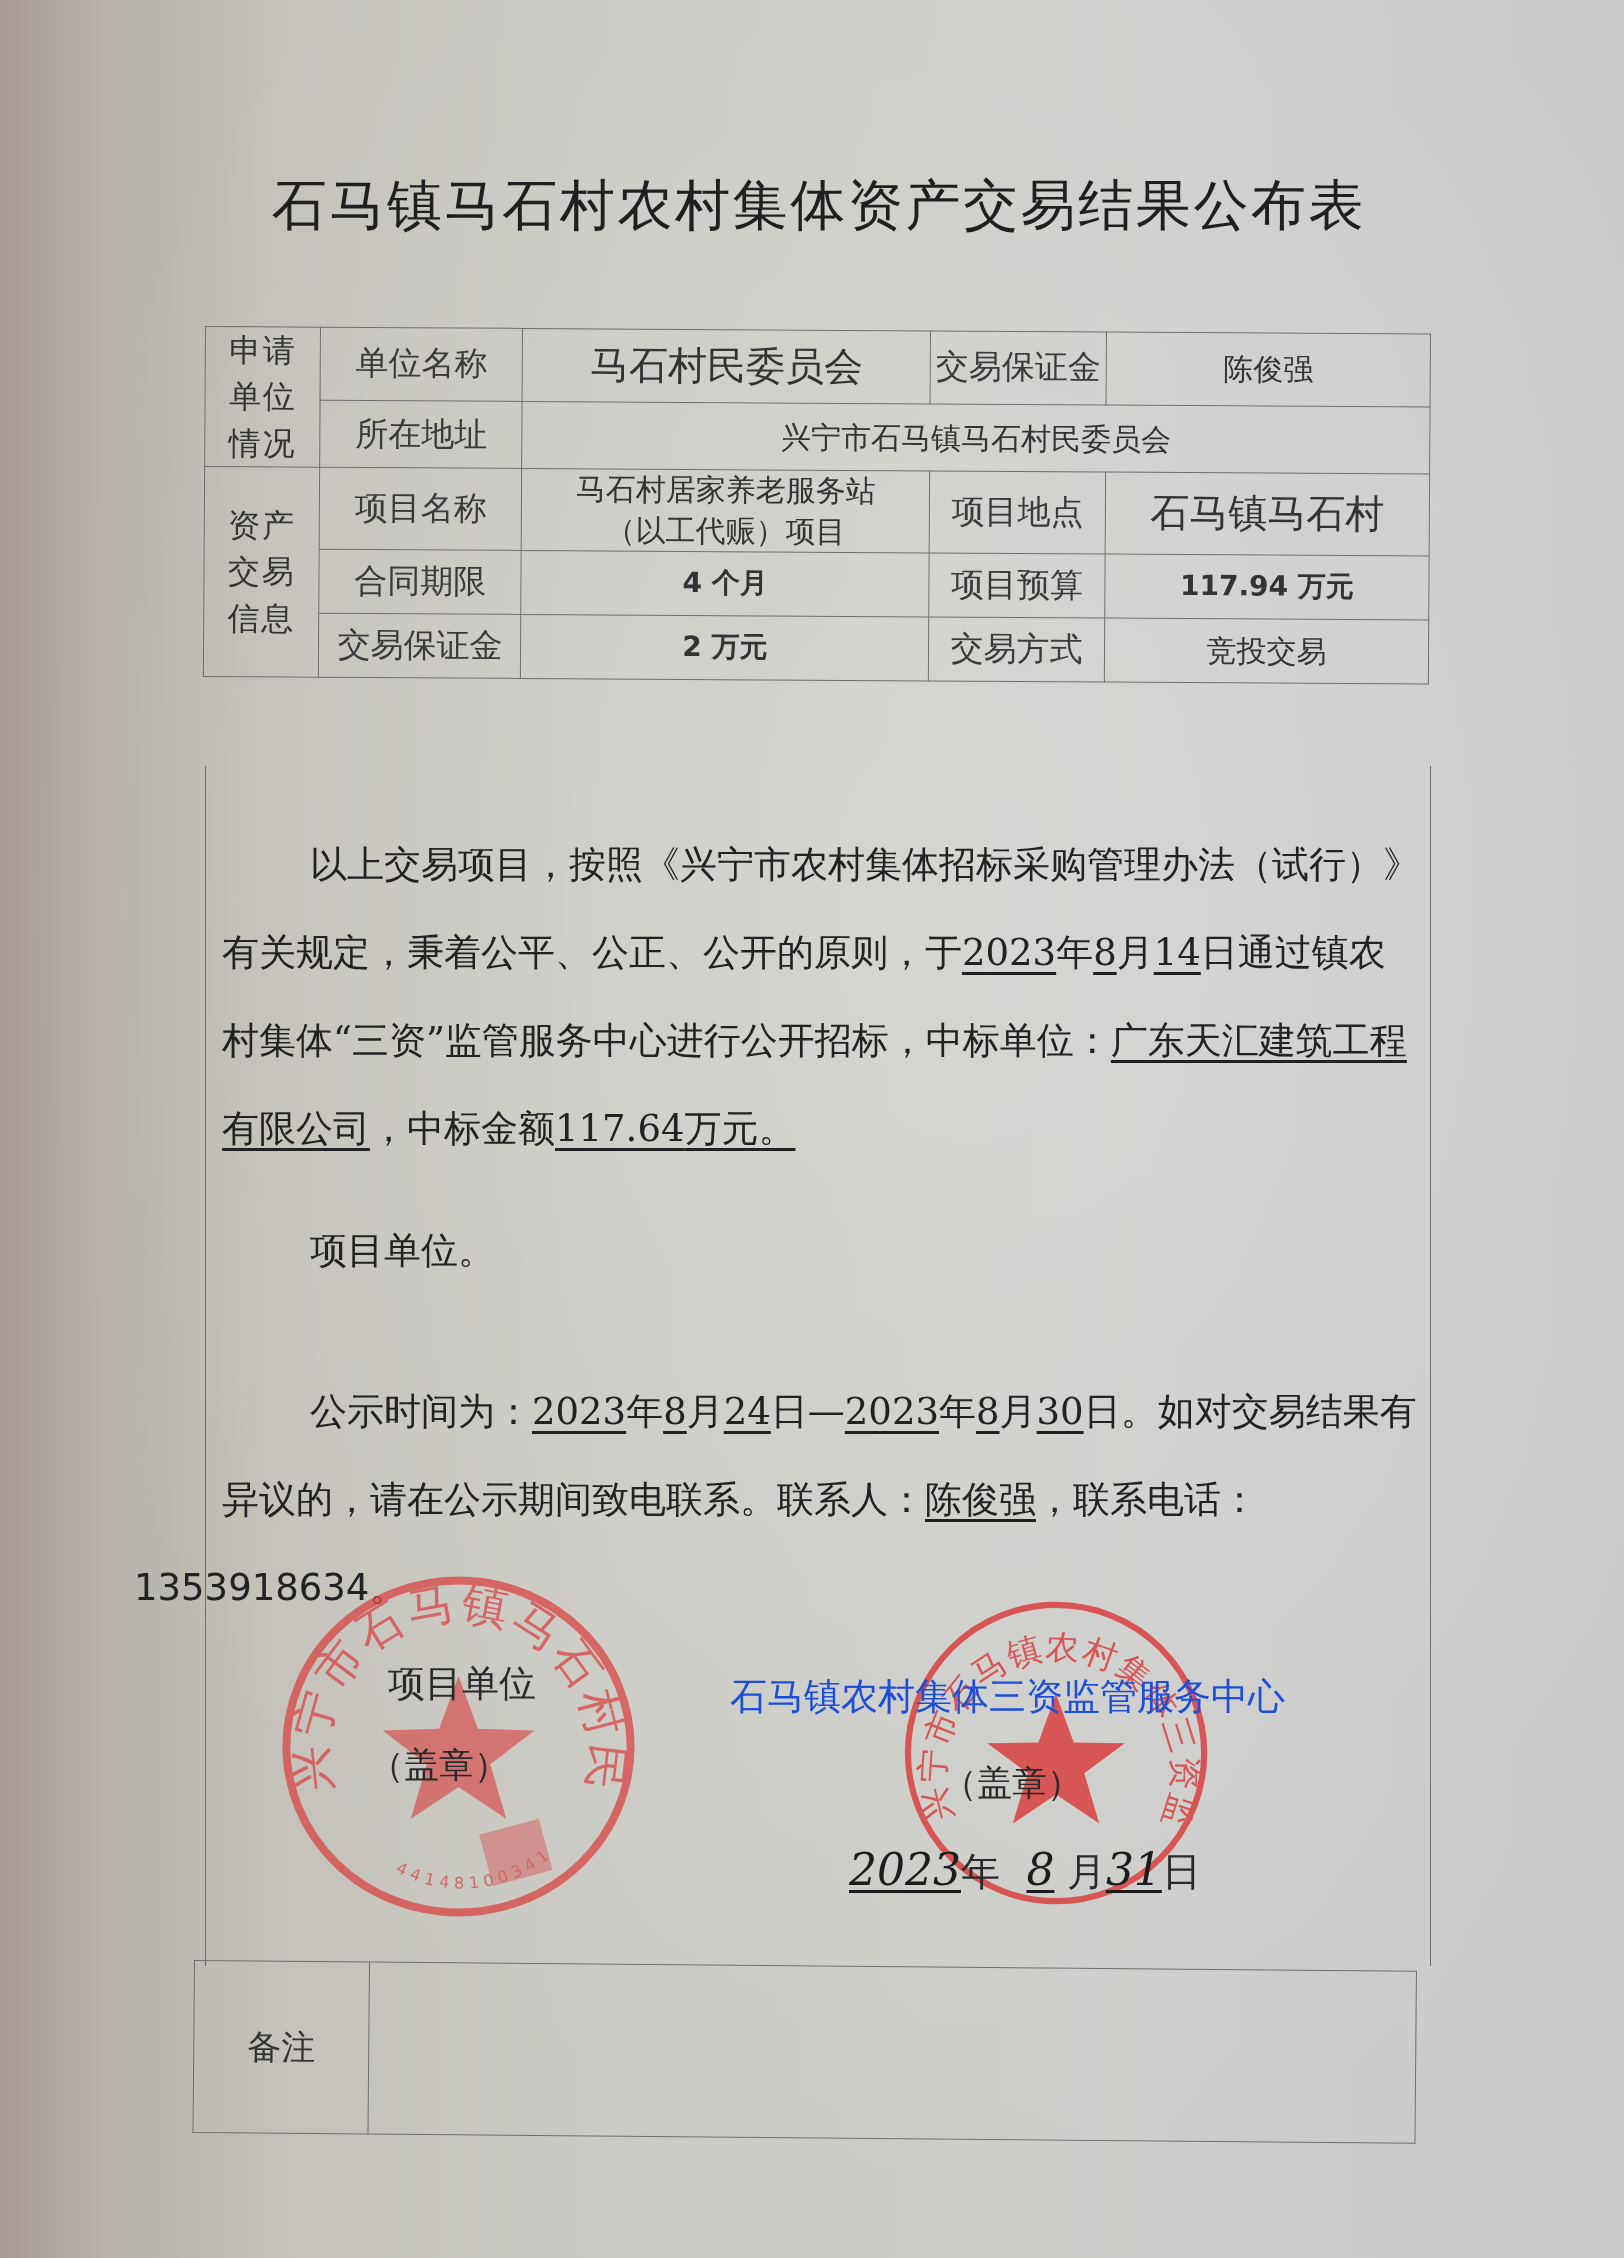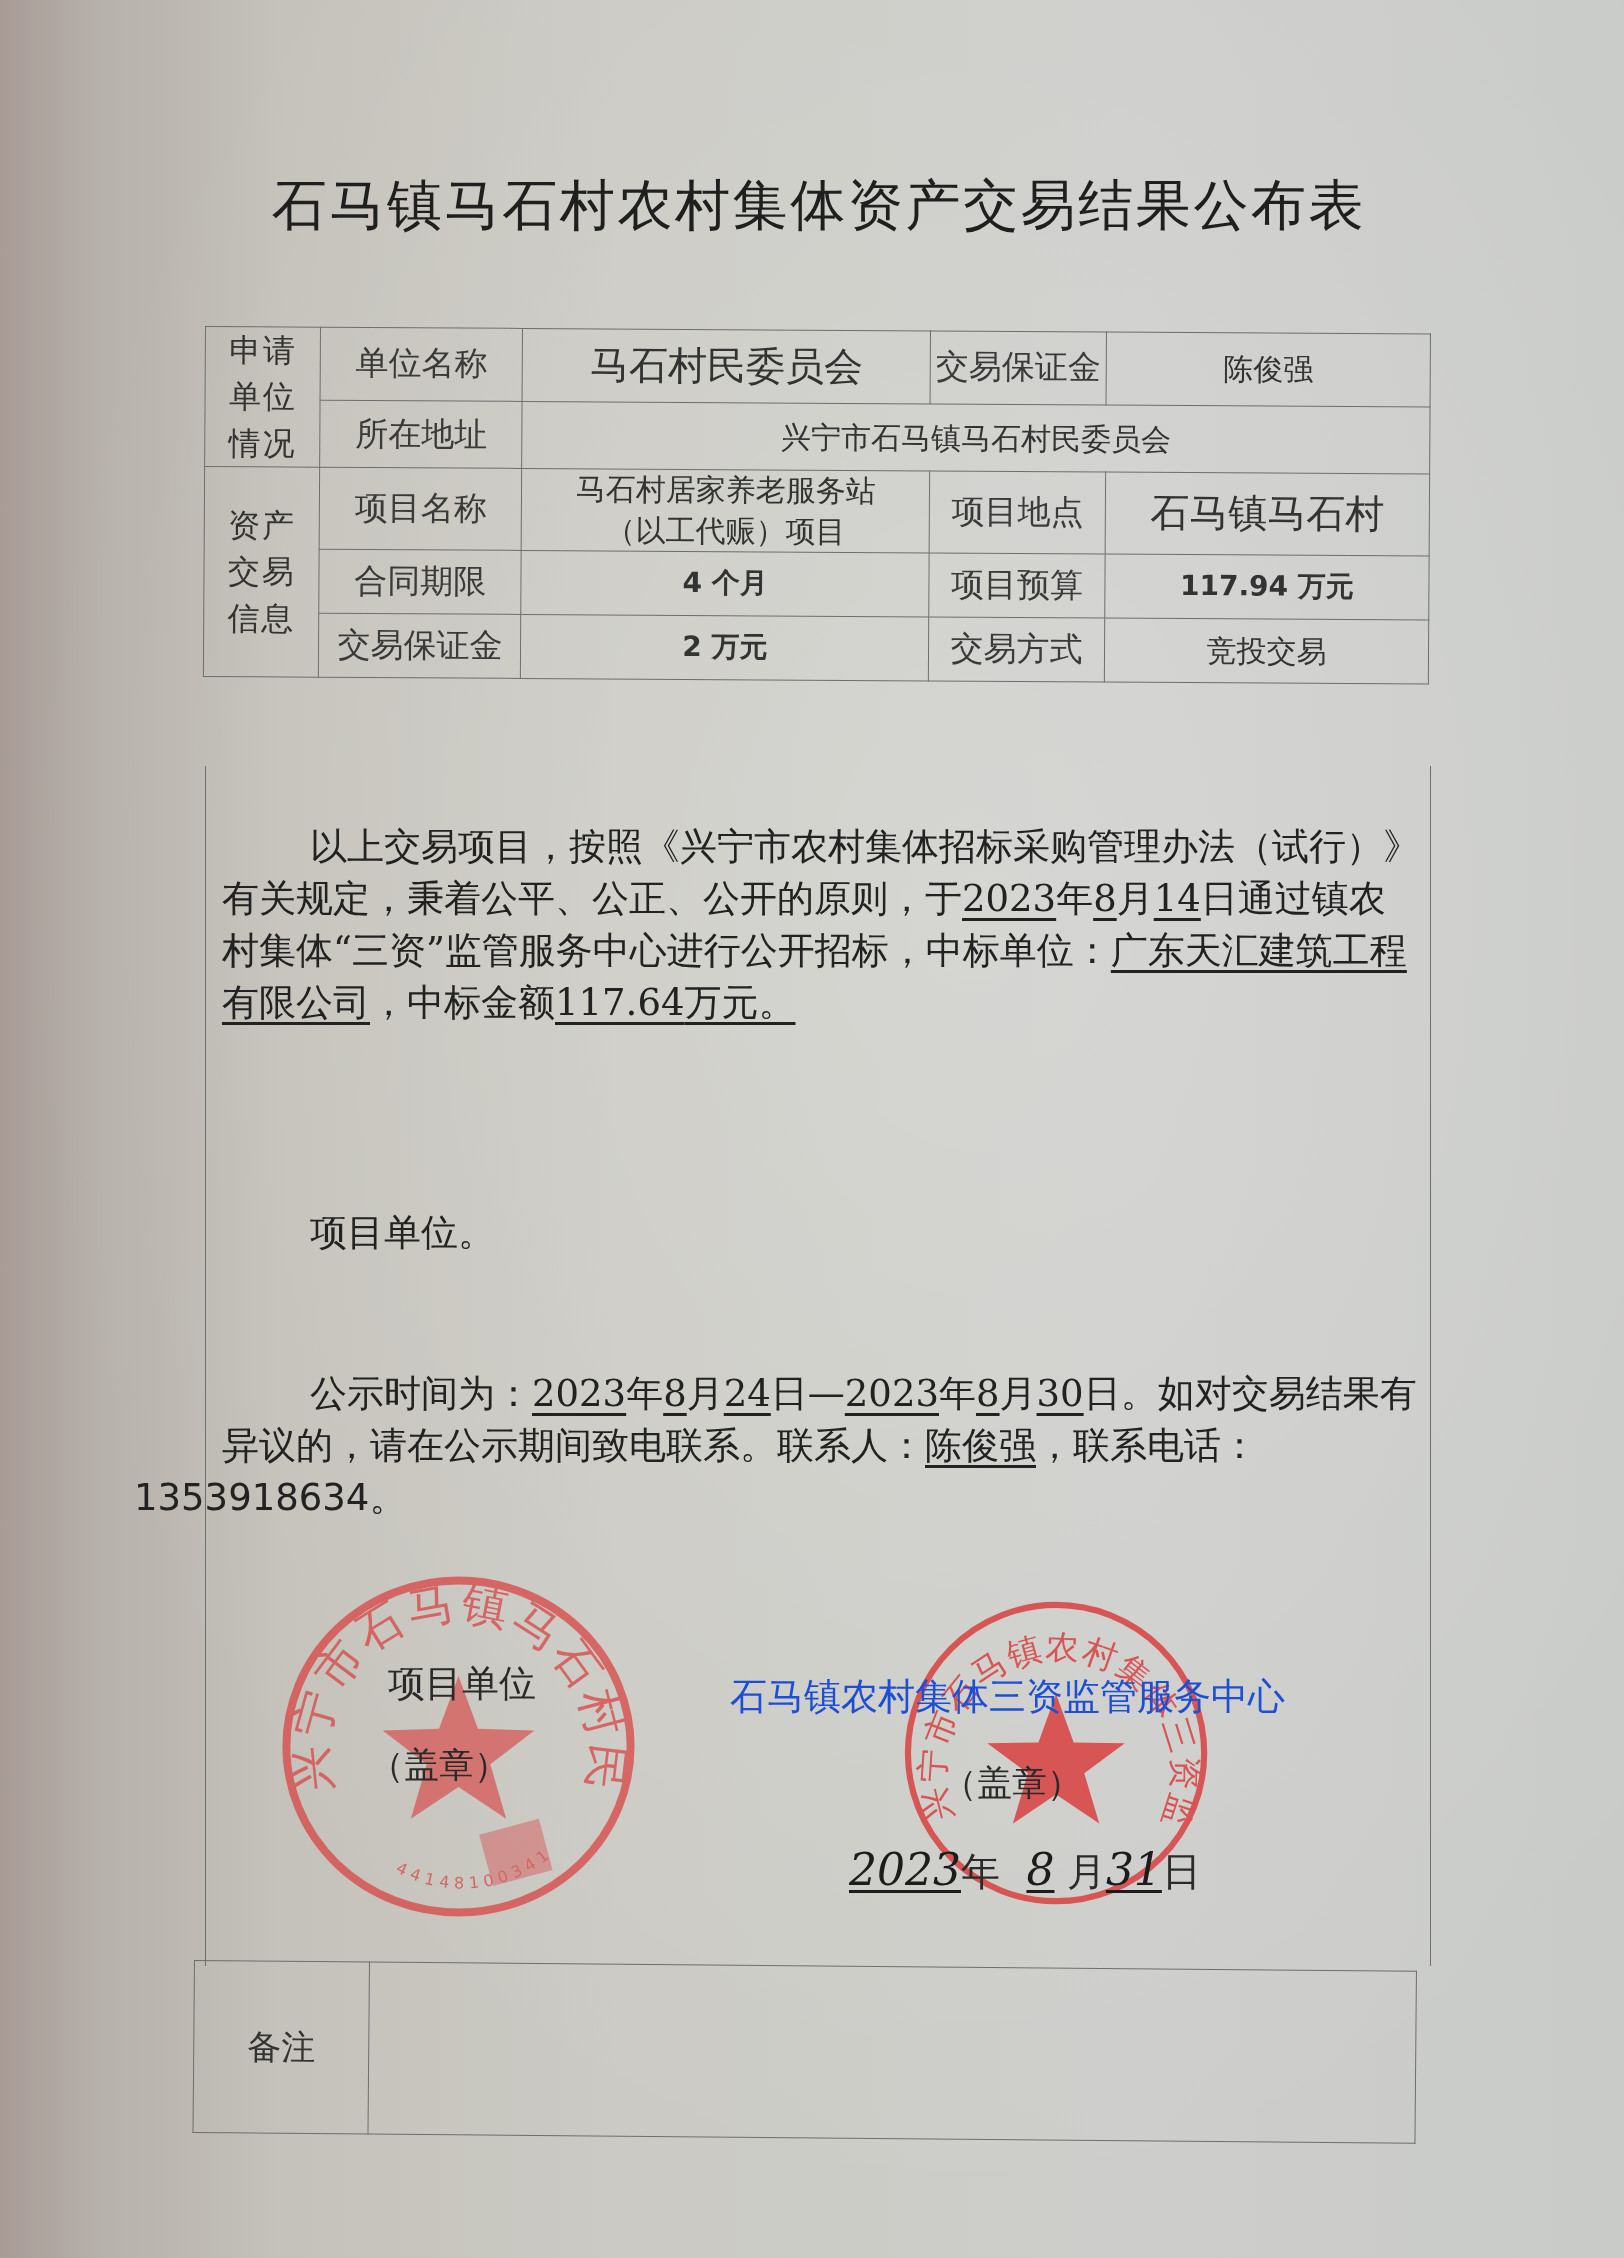--- a/index.html
+++ b/index.html
@@ -77,21 +77,21 @@
       border-right: 1.8px solid #6e6e6e;
       box-sizing: border-box;
     }
     .para {
       position: absolute;
       left: 16px;
       width: 1200px;
       font-family: "DejaVu Serif", "Liberation Serif", serif;
       font-size: 37px;
       color: #222;
-      line-height: 52px;
+      line-height: 88px;
       margin: 0;
     }
     .para .u {
       text-decoration: underline;
       text-underline-offset: 7px;
       text-decoration-thickness: 2.6px;
     }
     .p1 { top: 55px; text-indent: 88px; }
     .p2 { top: 441px; text-indent: 88px; }
     .p3 { top: 602px; text-indent: 88px; }

